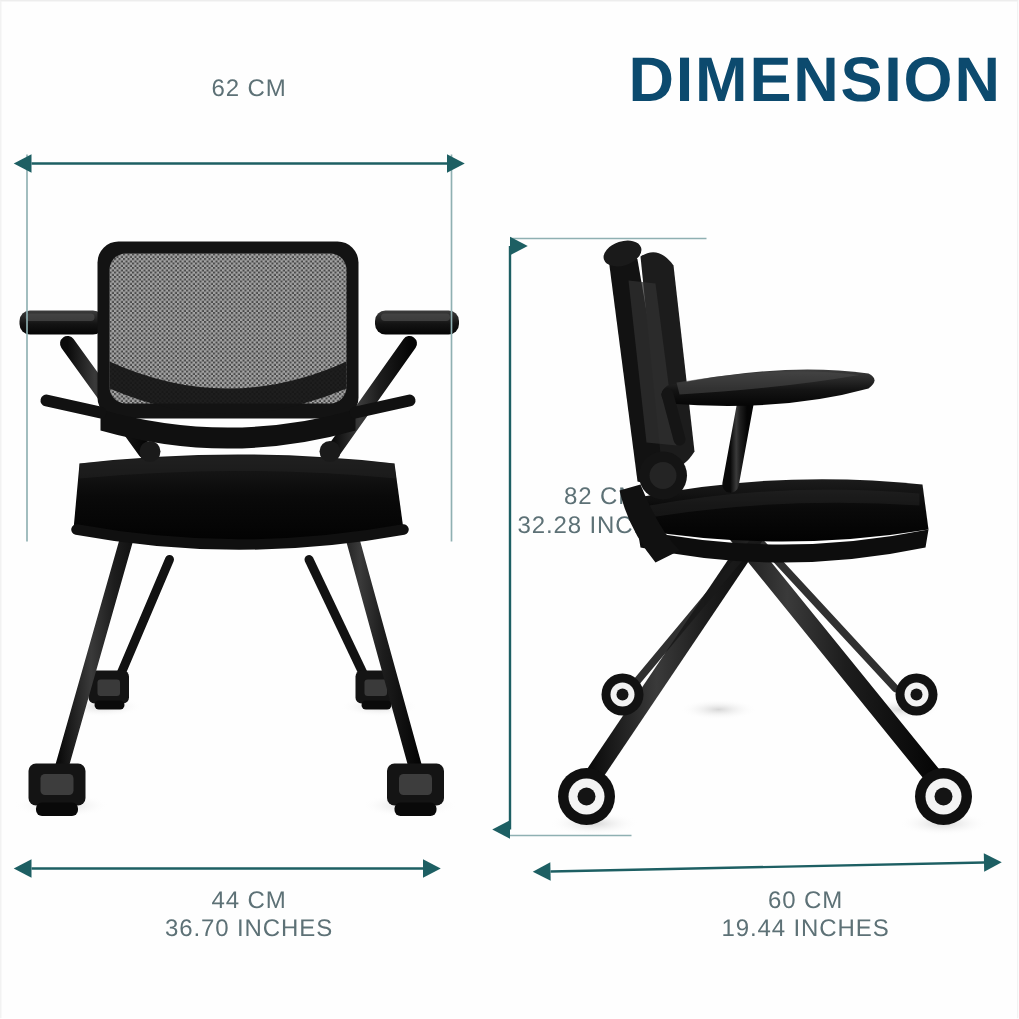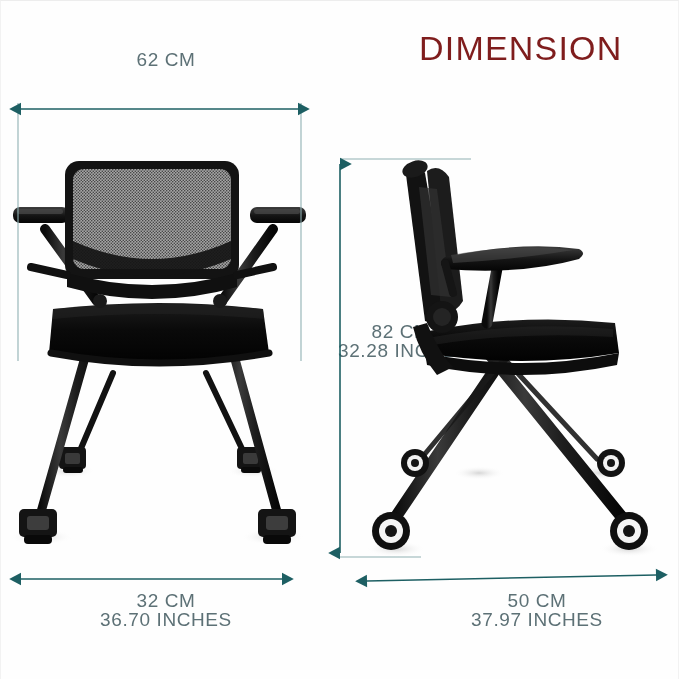--- a/index.html
+++ b/index.html
@@ -18,32 +18,32 @@
     border-left:1px solid #f2f2f2;
     border-right:1px solid #f2f2f2;
     box-sizing:border-box;
     overflow:hidden;
   }
   .abs{position:absolute;}
 
   
   #title{
     left:418px;top:28px;
-    font-size:34px;
-    font-weight:normal;
+    font-size:42px;
+    font-weight:bold;
     letter-spacing:1.2px;
-    color:#7f1d1d;
+    color:#0c4a6e;
     font-family:"Liberation Sans", sans-serif;
     white-space:nowrap;
   }
 
   
   .dimlabel{
     color:#5d7176;
-    font-size:19px;
+    font-size:16px;
     letter-spacing:0.6px;
     text-align:center;
     line-height:19px;
     white-space:nowrap;
     font-family:"Liberation Sans", sans-serif;
   }
   .dimlabel .cm{display:block;}
   .dimlabel .inch{display:block;}
 
   #label-width-top{left:62px;top:49px;width:206px;}
@@ -265,27 +265,27 @@
     <g>
       <line x1="366" y1="580" x2="655" y2="574" stroke="#1d5f63" stroke-width="1.6" marker-start="url(#arrowStart)" marker-end="url(#arrowEnd)"></line>
     </g>
   </svg>
 
   <div class="abs dimlabel" id="label-width-top">
     <span class="cm">62 CM</span>
   </div>
 
   <div class="abs dimlabel" id="label-width-bottom">
-    <span class="cm">32 CM</span>
+    <span class="cm">44 CM</span>
     <span class="inch">36.70 INCHES</span>
   </div>
 
   <div class="abs dimlabel" id="label-height">
     <span class="cm">82 CM</span>
     <span class="inch">32.28 INCHES</span>
   </div>
 
   <div class="abs dimlabel" id="label-depth-bottom">
-    <span class="cm">50 CM</span>
-    <span class="inch">37.97 INCHES</span>
+    <span class="cm">60 CM</span>
+    <span class="inch">19.44 INCHES</span>
   </div>
 
 </div>
 
 </body></html>

